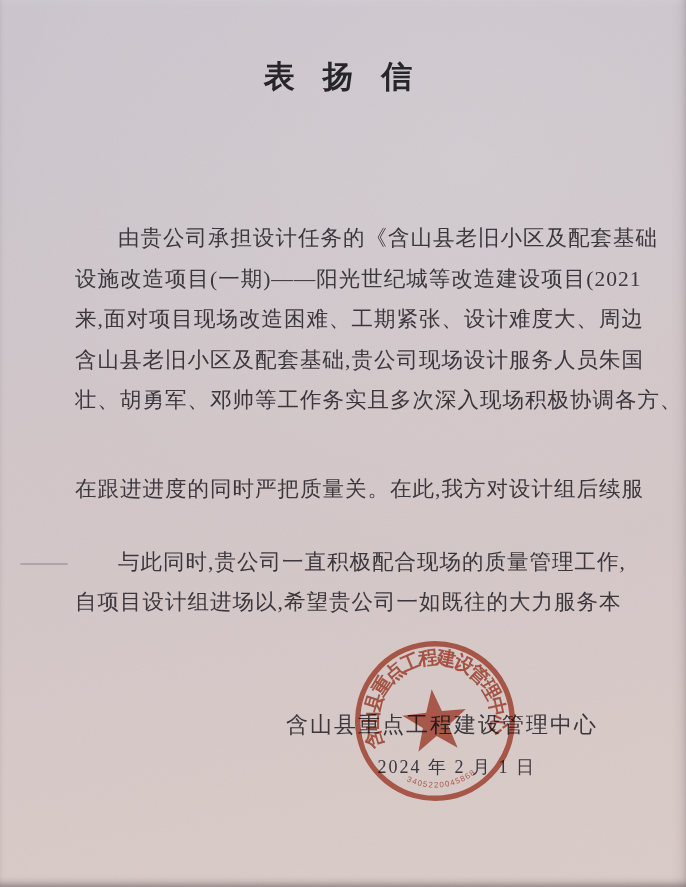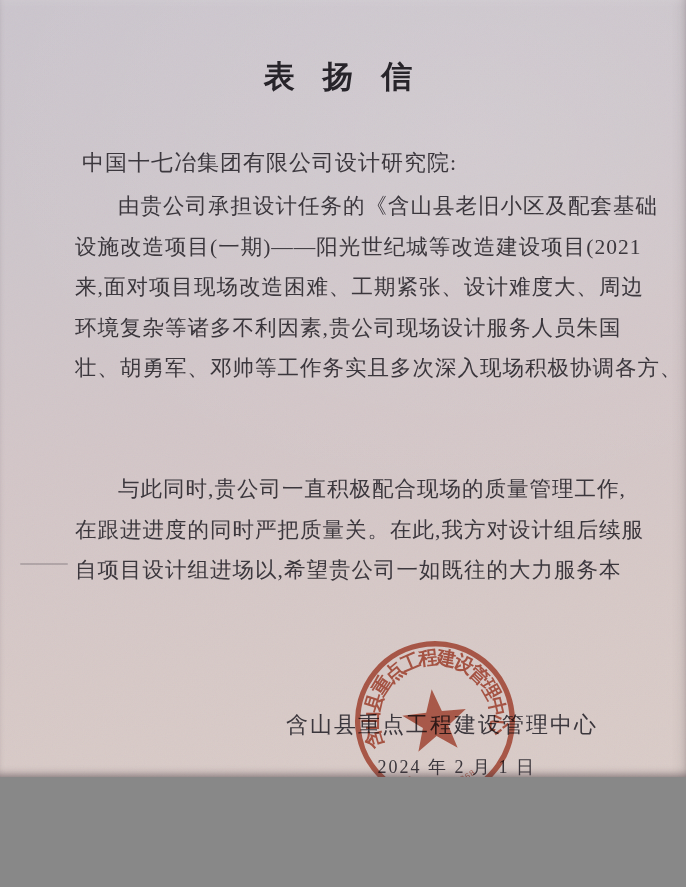--- a/index.html
+++ b/index.html
@@ -1,18 +1,18 @@
 <!DOCTYPE html>
 <html lang="zh"><head>
 <meta charset="utf-8">
 <style>
   html,body{margin:0;padding:0;background:#888;}
   .page{
     position:relative;
-    width:686px;height:777px;
+    width:686px;height:887px;
     margin:0 auto;
     overflow:hidden;
     font-family:"Liberation Serif","DejaVu Serif",serif;
     background:
       radial-gradient(120% 80% at 68% 18%, rgba(255,255,255,0.10), rgba(255,255,255,0) 60%),
       linear-gradient(170deg,#cbc5cd 0%,#cec6cb 28%,#d3c6c8 52%,#d7c9c7 78%,#daccc8 100%);
   }
   .page::after{
     content:"";
     position:absolute;inset:0;pointer-events:none;
@@ -33,21 +33,21 @@
     position:absolute;top:148px;left:82px;
     font-size:22px;color:#3b373d;letter-spacing:1px;
   }
   .para{
     position:absolute;left:75px;width:568px;
     font-size:21.5px;line-height:40.6px;
     color:#3b373d;letter-spacing:1px;
     text-align:justify;
   }
   .para .line{white-space:nowrap;}
-  .para .indent{text-indent:2em;}
+  .para .indent{text-indent:2em;margin-top:32px;}
   .p1{top:186px;}
   .p2{top:469px;}
   .signature{
     position:absolute;top:710px;right:88px;
     font-size:22px;color:#3b373d;letter-spacing:2px;
   }
   .dateline{
     position:absolute;top:755px;right:150px;
     font-size:18px;color:#3b373d;letter-spacing:2px;
   }
@@ -73,33 +73,32 @@
 
   <svg class="grain" xmlns="http://www.w3.org/2000/svg">
     <filter id="noise">
         <feTurbulence type="fractalNoise" baseFrequency="0.9" numOctaves="2" stitchTiles="stitch"></feTurbulence>
       </filter>
     <rect width="100%" height="100%" filter="url(#noise)"></rect>
   </svg>
 
   <div class="title">表 扬 信</div>
 
-  <div class="recipient">中国十七冶集团有限公司设计研究院:</div>
 
   <div class="para p1">
     <div class="line indent">由贵公司承担设计任务的《含山县老旧小区及配套基础</div>
     <div class="line">设施改造项目(一期)——阳光世纪城等改造建设项目(2021</div>
     <div class="line">来,面对项目现场改造困难、工期紧张、设计难度大、周边</div>
-    <div class="line">环境复杂等诸多不利因素,贵公司现场设计服务人员朱国</div>
+    <div class="line">含山县老旧小区及配套基础,贵公司现场设计服务人员朱国</div>
     <div class="line">壮、胡勇军、邓帅等工作务实且多次深入现场积极协调各方、</div>
   </div>
 
   <div class="para p2">
+    <div class="line">在跟进进度的同时严把质量关。在此,我方对设计组后续服</div>
     <div class="line indent">与此同时,贵公司一直积极配合现场的质量管理工作,</div>
-    <div class="line">在跟进进度的同时严把质量关。在此,我方对设计组后续服</div>
     <div class="line">自项目设计组进场以,希望贵公司一如既往的大力服务本</div>
   </div>
 
   <div class="pencil-mark"></div>
 
   <div class="signature">含山县重点工程建设管理中心</div>
 
   <div class="dateline">2024 年 2 月 1 日</div>
 
   <svg class="seal" viewBox="0 0 200 200" xmlns="http://www.w3.org/2000/svg">

